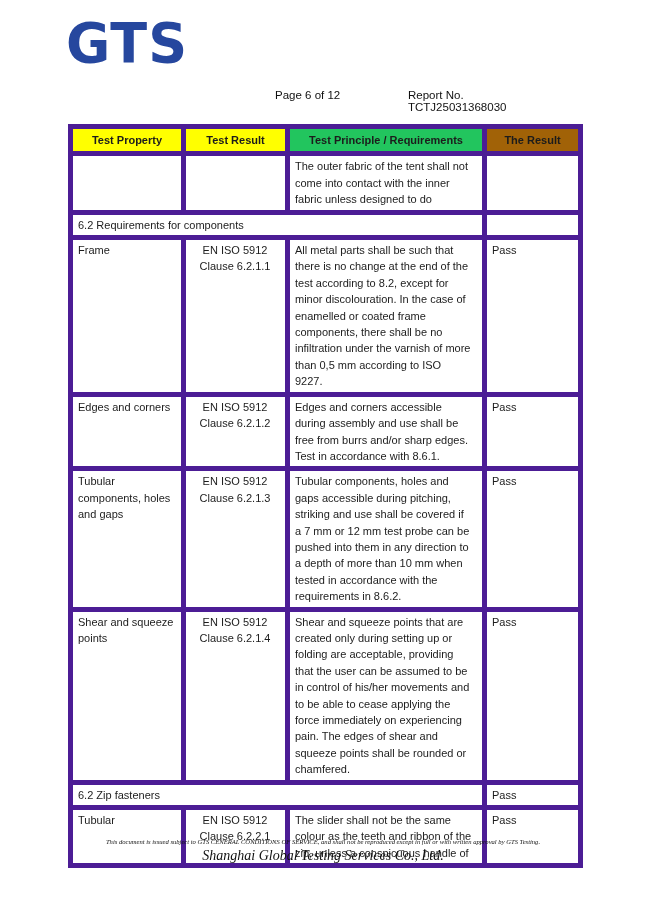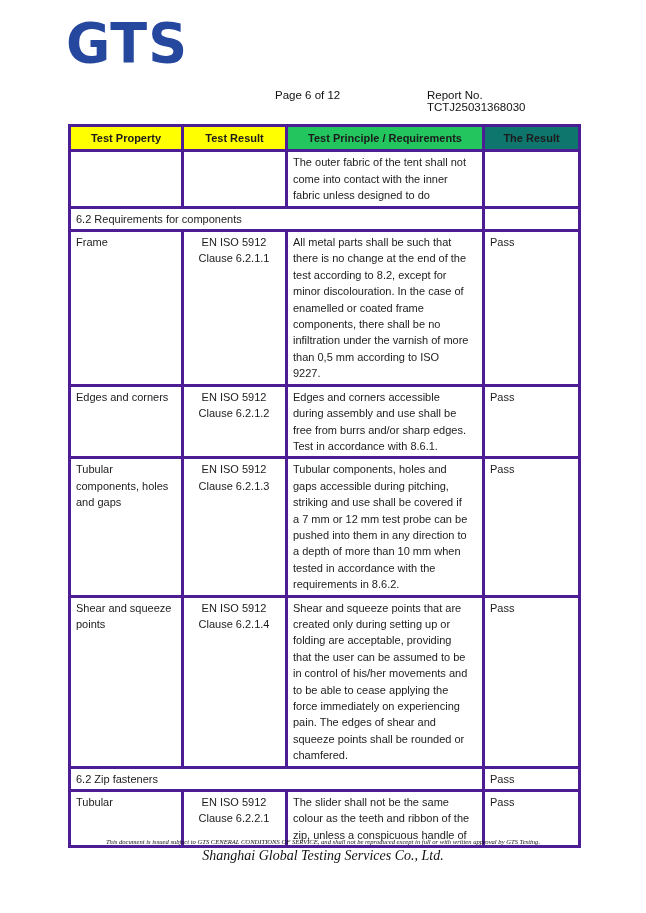--- a/index.html
+++ b/index.html
@@ -11,28 +11,28 @@
     position:absolute;left:66px;top:14px;
     font-family:"DejaVu Sans",sans-serif;
     font-weight:800;font-size:54px;line-height:60px;letter-spacing:1px;
     transform:scaleY(1.02);
   }
   .meta{
     position:absolute;left:0;top:89px;width:514px;height:16px;
     font-size:11.5px;color:#111;
   }
   .meta .page-label{position:absolute;left:275px;top:0;}
-  .meta .report-label{position:absolute;left:427px;top:0;}
+  .meta .report-label{position:absolute;left:408px;top:0;}
   table.report{
     position:absolute;left:68px;top:124px;width:510px;
     border-collapse:collapse;table-layout:fixed;
     font-size:11px;line-height:16.4px;color:#1c1c1c;
   }
   table.report td,table.report th{
-    border:3px solid #4c1d95;
+    border:5px solid #4c1d95;
     vertical-align:top;
     padding:2px 6px 2px 5px;
     white-space:pre-line;
     overflow:hidden;
   }
   table.report th{
     background:#ffff00;
     font-weight:bold;font-size:11px;
     text-align:center;vertical-align:middle;
     padding:3px 2px;white-space:normal;
@@ -62,21 +62,21 @@
       <col style="width: 113px;">
       <col style="width: 104px;">
       <col style="width: 197px;">
       <col style="width: 96px;">
     </colgroup>
   <thead>
     <tr>
         <th style="background: rgb(255, 255, 0);">Test Property</th>
         <th style="background: rgb(255, 255, 0);">Test Result</th>
         <th style="background: #22c55e;">Test Principle / Requirements</th>
-        <th style="background: #0f766e;">The Result</th>
+        <th style="background: #a16207;">The Result</th>
       </tr>
   </thead>
   <tbody>
       <tr>
         <td class="property-cell"></td>
         <td class="method-cell"></td>
         <td class="requirements-cell">The outer fabric of the tent shall not
 come into contact with the inner
 fabric unless designed to do</td>
         <td class="result-cell"></td>

